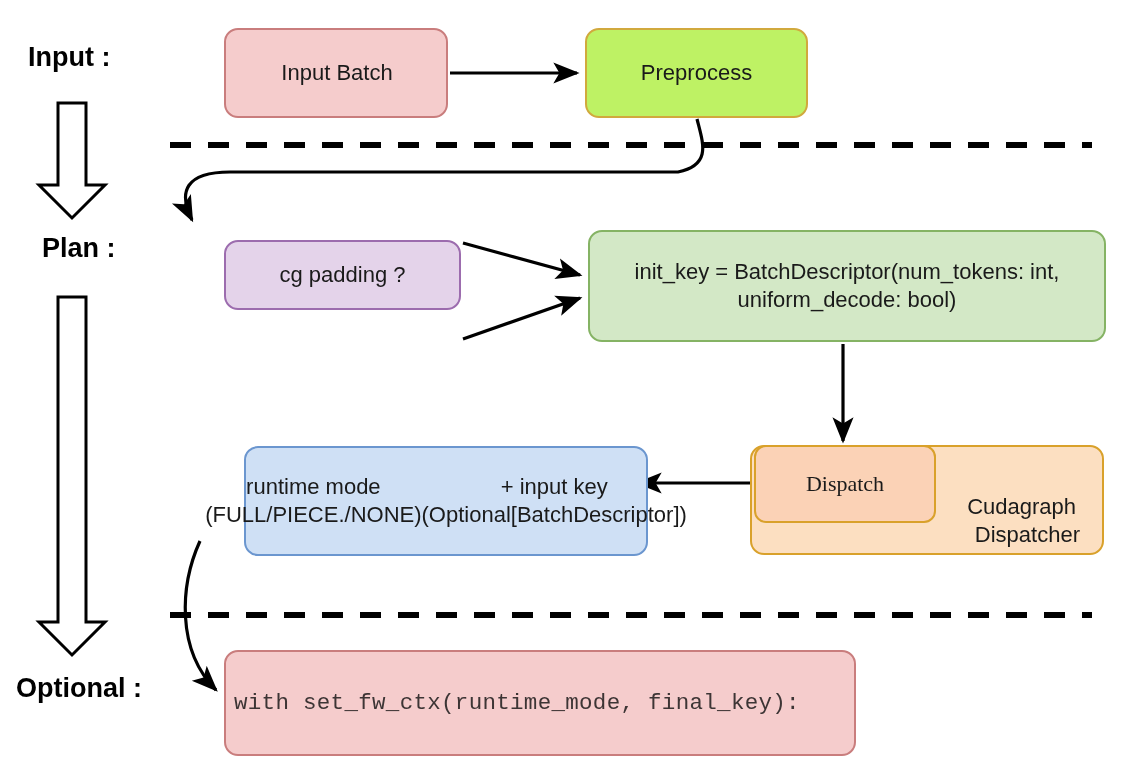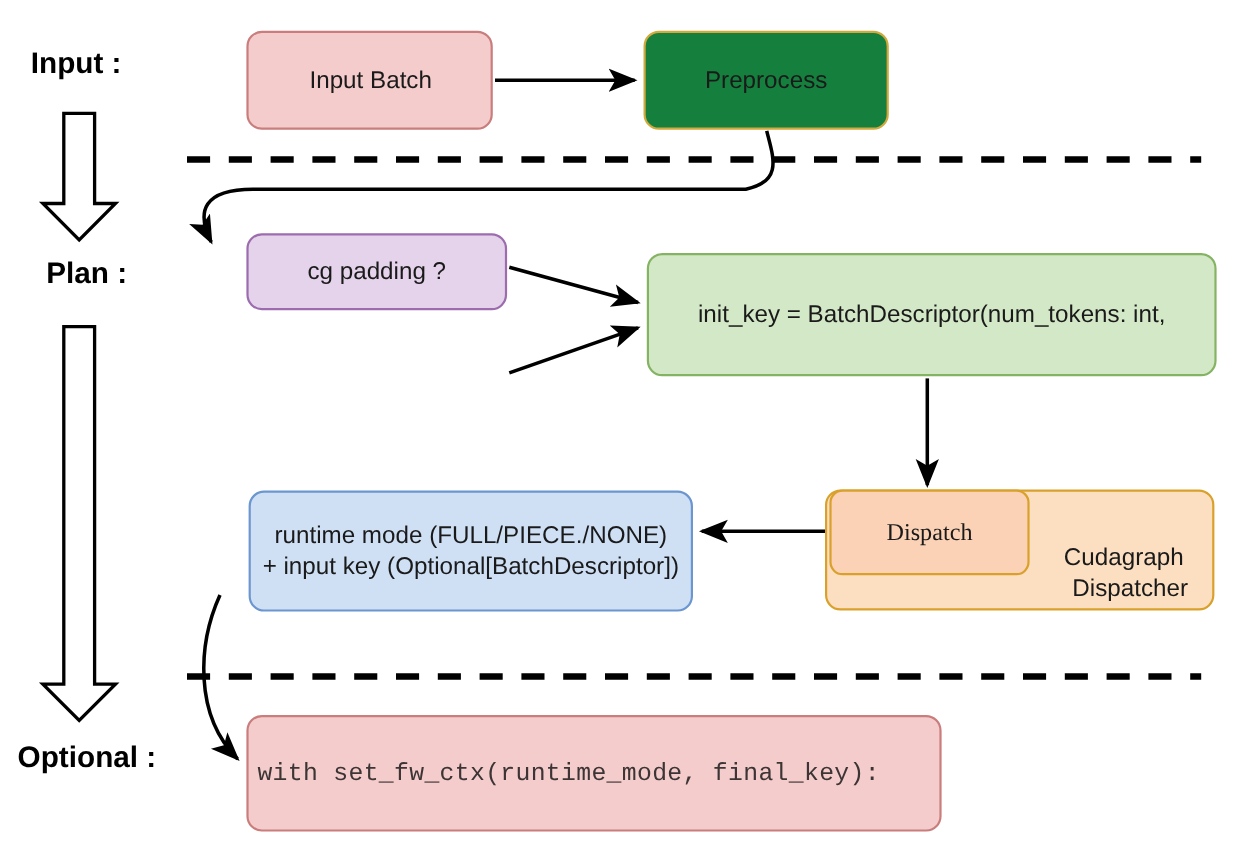--- a/index.html
+++ b/index.html
@@ -53,26 +53,27 @@
     padding: 4px 10px;
   }
   .node span { display: block; }
 
   .node-pink {
     background: #f5cccc;
     border-color: #c97d7d;
     padding-left: 12px;
   }
   .node-yellow {
-    background: #15803d;
+    background: #bef264;
     border-color: #d1a93d;
   }
   .node-purple {
     background: #e4d3ea;
     border-color: #9c6cae;
+    margin-top: 28px;
   }
   .node-green {
     background: #d3e8c6;
     border-color: #85b364;
   }
   .node-blue {
     background: #cfe0f5;
     border-color: #6b96cf;
   }
   .node-orange-outer {
@@ -145,32 +146,33 @@
     <span>Preprocess</span>
   </div>
 
   <div class="node node-purple" style="left:224px; top:212px; width:237px; height:70px;">
     <span>cg padding ?</span>
   </div>
 
 
   <div class="node node-green" style="left:588px; top:230px; width:518px; height:112px; flex-direction:column;">
     <span>init_key = BatchDescriptor(num_tokens: int,</span>
+    <span>uniform_decode: bool)</span>
   </div>
 
   <div class="node node-orange-outer" style="left:750px; top:445px; width:354px; height:110px; justify-content:flex-end; padding-right:22px; flex-direction:column; align-items:flex-end;">
     <span style="margin-right:4px;">Cudagraph</span>
     <span>Dispatcher</span>
   </div>
 
   <div class="node node-orange-inner" style="left:754px; top:445px; width:182px; height:78px; border-radius:12px;">
     <span>Dispatch</span>
   </div>
 
-  <div class="node node-blue" style="left:226px; top:446px; width:404px; height:110px; flex-direction:column;">
+  <div class="node node-blue" style="left:244px; top:446px; width:404px; height:110px; flex-direction:row;">
     <span>runtime mode (FULL/PIECE./NONE)</span>
     <span>+ input key (Optional[BatchDescriptor])</span>
   </div>
 
   <div class="node node-code" style="left:224px; top:650px; width:632px; height:106px; flex-direction:column; align-items:flex-start; justify-content:center;">
     <span>with set_fw_ctx(runtime_mode, final_key):</span>
   </div>
 
 </div>
 

